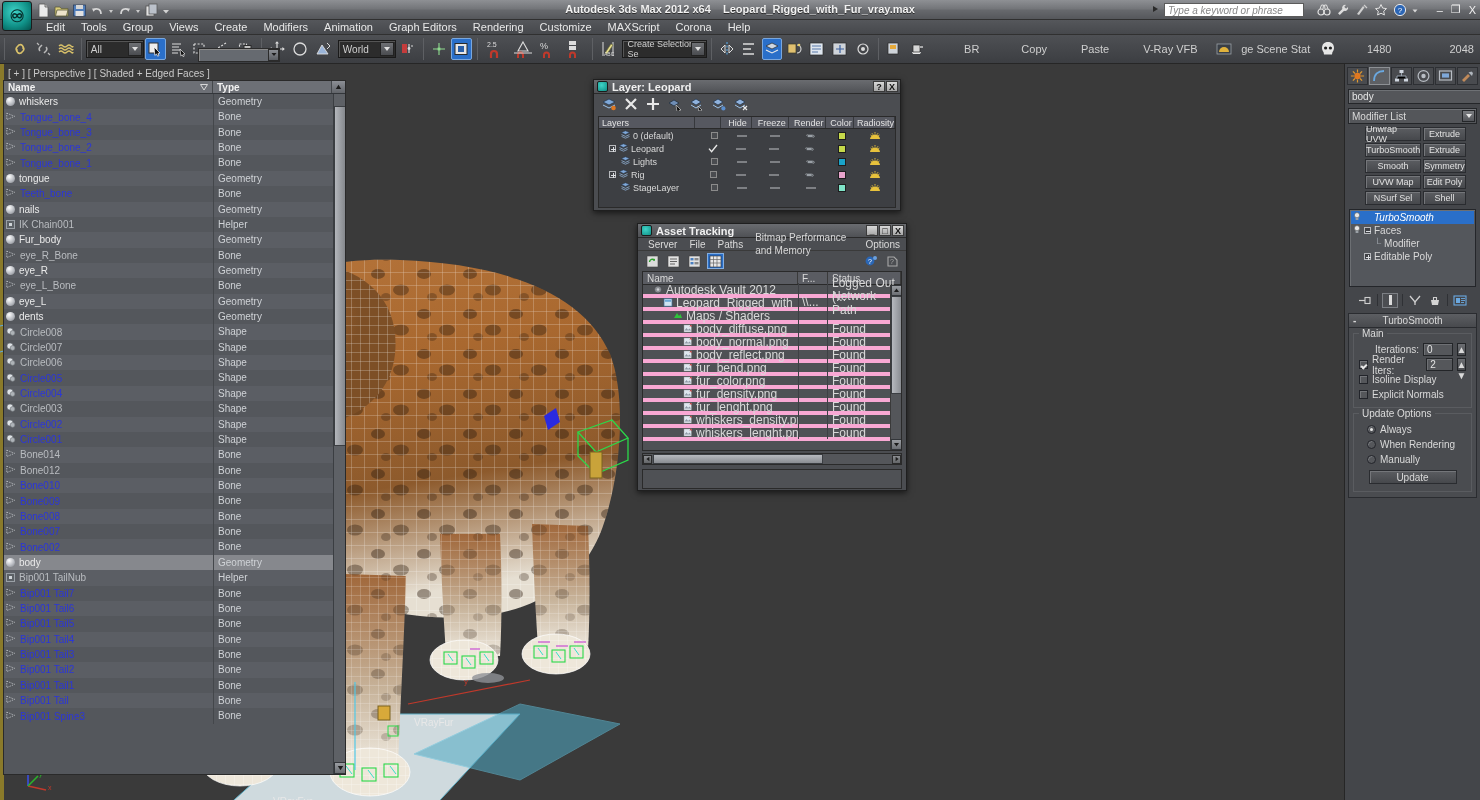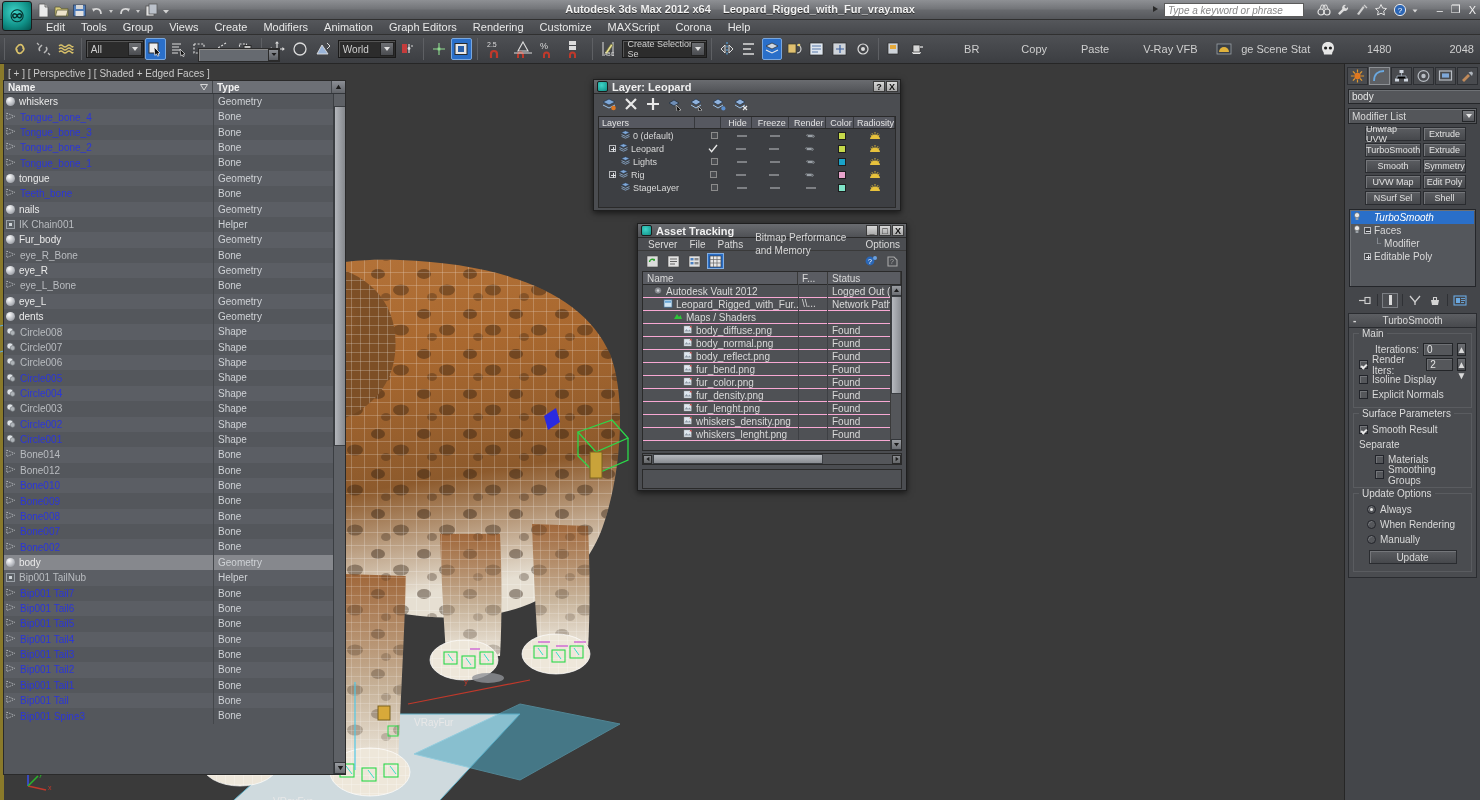--- a/index.html
+++ b/index.html
@@ -126,21 +126,21 @@
   
   #asset-dlg{left:637px;top:223px;width:270px;height:268px;}
   .at-menu{height:13px;display:flex;align-items:center;gap:0;padding-left:4px;background:#4b4d51;border-bottom:1px solid #3a3a3a;}
   .at-menu div{padding:0 6px;font-size:10px;color:#dadada;line-height:13px;}
   .at-tools{height:20px;display:flex;align-items:center;gap:4px;padding:0 6px;background:#4b4d51;}
   .atb{width:17px;height:16px;border:1px solid transparent;display:flex;align-items:center;justify-content:center;}
   .atb.on{background:#2a6fc9;border-color:#84aee0;}
   .at-grid{margin:0 4px;border:1px solid #2a2a2a;background:#4f5155;height:180px;position:relative;overflow:hidden;}
   .at-head{display:flex;height:13px;background:#5a5c62;border-bottom:1px solid #2a2a2a;font-size:10px;}
   .at-head div{border-right:1px solid #3a3a3a;padding-left:4px;line-height:13px;}
-  .at-row{display:flex;height:13px;font-size:10px;align-items:flex-end;border-bottom:1px solid #f9a8d4;}
+  .at-row{display:flex;height:13px;font-size:12px;align-items:center;border-bottom:4px solid #f9a8d4;}
   .at-row .nm{display:flex;align-items:center;gap:3px;overflow:hidden;white-space:nowrap;}
   .at-row .fc{border-left:1px solid #3e4044;border-right:1px solid #3e4044;padding-left:3px;height:13px;line-height:13px;}
   .at-row .st{padding-left:4px;}
   .at-scrollv{position:absolute;right:0;top:13px;width:11px;bottom:0;background:#54565a;border-left:1px solid #3a3a3a;}
   .at-hbar{margin:2px 4px 0 4px;height:12px;background:#54565a;border:1px solid #2a2a2a;display:flex;align-items:center;}
   .at-status{margin:4px;height:20px;background:#4f5155;border:1px solid #2a2a2a;}
   .mini-arrow{width:9px;height:9px;background:linear-gradient(180deg,#8c8e92,#646668);border:1px solid #2a2a2a;display:flex;align-items:center;justify-content:center;}
 
   
   #sfs{left:985px;top:66px;width:349px;height:734px;background:#575a60;border:1px solid #15181c;}
@@ -1968,38 +1968,20 @@
             <div class="prow" style="padding-left:0px">
               <span class="chk"></span>
               <span>Isoline Display</span>
             </div>
             <div class="prow" style="padding-left:0px">
               <span class="chk"></span>
               <span>Explicit Normals</span>
             </div>
           </div>
           <div class="grp">
-            <div class="gt">Surface Parameters</div>
-            <div class="prow" style="padding-left:0px">
-              <span class="chk on"></span>
-              <span>Smooth Result</span>
-            </div>
-            <div class="prow">
-              <span>Separate</span>
-            </div>
-            <div class="prow" style="padding-left:16px">
-              <span class="chk"></span>
-              <span>Materials</span>
-            </div>
-            <div class="prow" style="padding-left:16px">
-              <span class="chk"></span>
-              <span>Smoothing Groups</span>
-            </div>
-          </div>
-          <div class="grp">
             <div class="gt">Update Options</div>
             <div class="prow" style="padding-left:8px">
               <span class="rad on"></span>
               <span>Always</span>
             </div>
             <div class="prow" style="padding-left:8px">
               <span class="rad"></span>
               <span>When Rendering</span>
             </div>
             <div class="prow" style="padding-left:8px">

